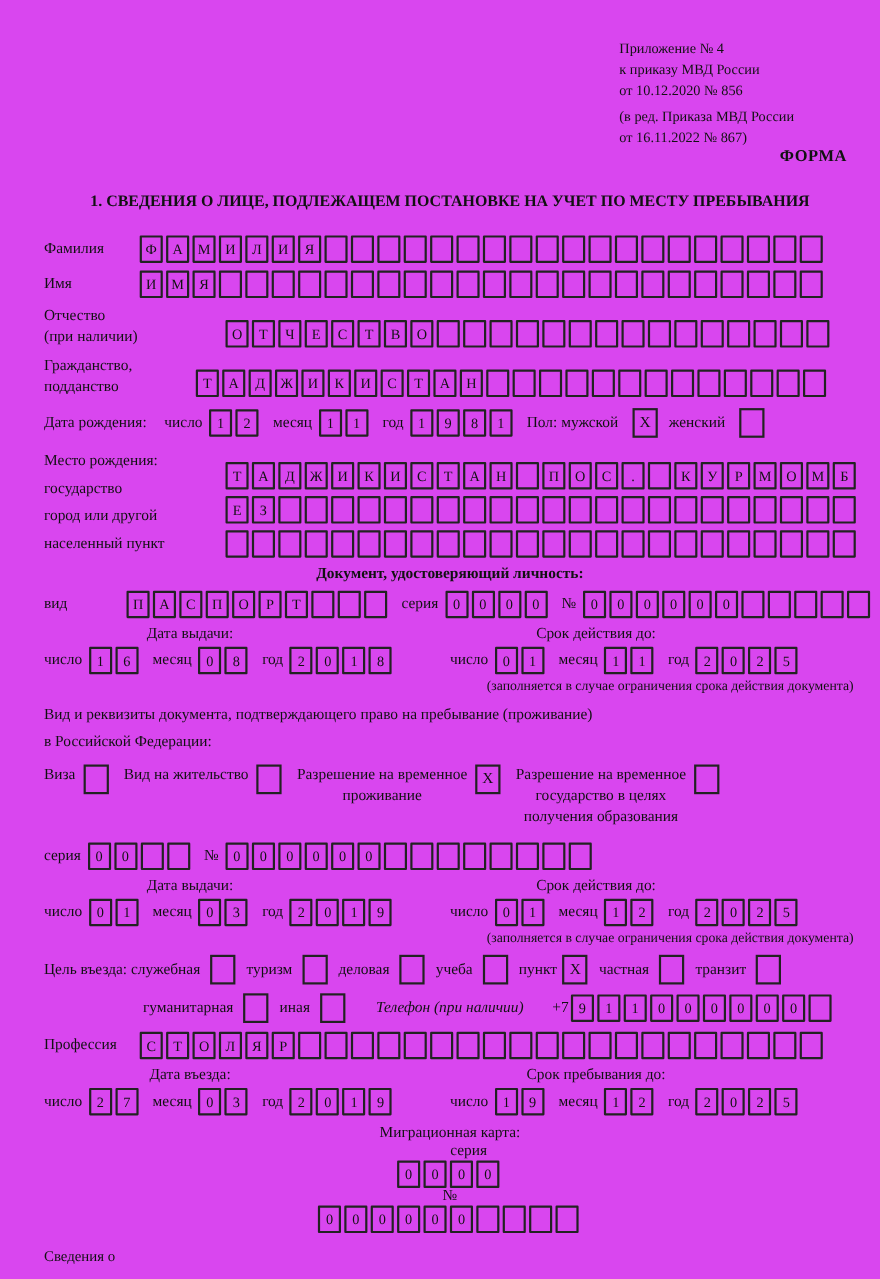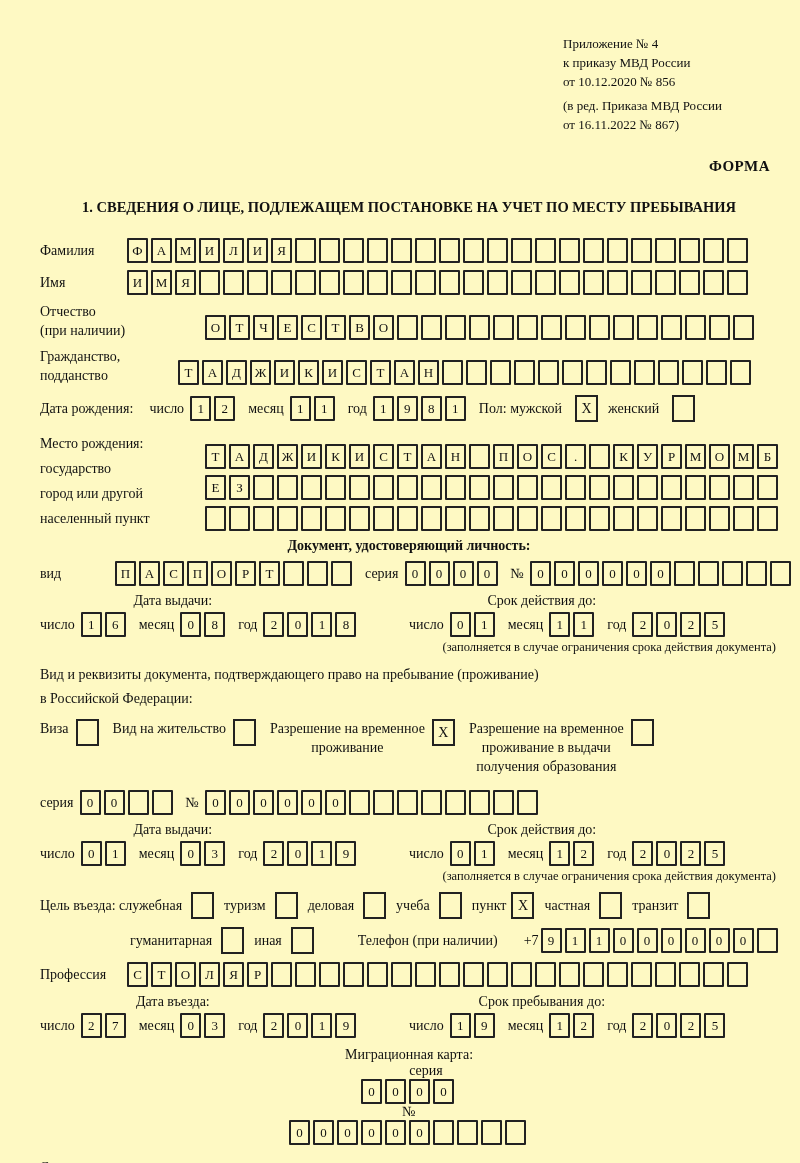--- a/index.html
+++ b/index.html
@@ -1,21 +1,21 @@
 <!DOCTYPE html>
 <html><head>
 <meta charset="utf-8">
 <style>
   html,body{margin:0;padding:0;background:#888;}
-  .page{width:800px;height:1163px;background:#fef9c3;box-sizing:border-box;
+  .page{width:800px;height:1163px;background:#d946ef;box-sizing:border-box;
         padding:34px 22px 14px 40px;font-family:"Liberation Serif","DejaVu Serif",serif;
         color:#111;font-size:14px;overflow:hidden;position:relative;}
   .appendix{margin-left:523px;font-size:13px;line-height:19px;}
   .appendix .gap{margin-top:5px;}
-  .forma{font-weight:bold;text-align:right;margin-top:24px;font-size:15px;letter-spacing:.5px;padding-right:8px;}
+  .forma{font-weight:bold;text-align:right;margin-top:0;font-size:15px;letter-spacing:.5px;padding-right:8px;}
   .title{font-weight:bold;text-align:center;font-size:15px;line-height:23px;margin-top:20px;}
   .blankline{display:inline-block;width:56px;border-bottom:2px solid #222;height:12px;margin-left:12px;}
   .sect{font-weight:bold;text-align:center;font-size:14.5px;margin-top:24px;margin-bottom:22px;}
   .frow{display:flex;align-items:center;margin-bottom:7px;}
   .frow.top{align-items:flex-end;}
   .cells{display:flex;flex-wrap:nowrap;}
   .cell{flex:none;width:17px;height:21px;border:2px solid #222;border-radius:1px;margin-right:3px;
         display:inline-flex;align-items:center;justify-content:center;font-size:13px;}
   .cb{flex:none;width:19px;height:23px;border:2px solid #222;display:inline-flex;align-items:center;
       justify-content:center;font-size:14px;margin-left:7px;}
@@ -406,21 +406,21 @@
     <span class="opt">
       <span class="optlbl ctr">
         <span>Разрешение на временное</span><br>
         <span>проживание</span>
       </span>
       <span class="cb">X</span>
     </span>
     <span class="opt" style="margin-right:0;">
       <span class="optlbl ctr">
         <span>Разрешение на временное</span><br>
-        <span>проживание в выдачи</span><br>
+        <span>государство в целях</span><br>
         <span>получения образования</span>
       </span>
       <span class="cb"></span>
     </span>
   </div>
 
   <div class="frow">
     <span class="inl">серия</span>
     <span class="cells">
         <span class="cell">0</span>
@@ -510,21 +510,21 @@
     <span class="cb"></span>
     <span class="plbl">транзит</span>
     <span class="cb"></span>
   </div>
 
   <div class="purp ind90">
     <span class="plbl first">гуманитарная</span>
     <span class="cb"></span>
     <span class="plbl">иная</span>
     <span class="cb"></span>
-    <span class="plbl" style="margin-left:44px;">Телефон (при наличии)</span>
+    <span class="plbl" style="margin-left:28px;font-style:italic;">Телефон (при наличии)</span>
     <span class="plbl" style="margin-left:24px;">+7</span>
     <span class="cells">
         <span class="cell">9</span>
         <span class="cell">1</span>
         <span class="cell">1</span>
         <span class="cell">0</span>
         <span class="cell">0</span>
         <span class="cell">0</span>
         <span class="cell">0</span>
         <span class="cell">0</span>

